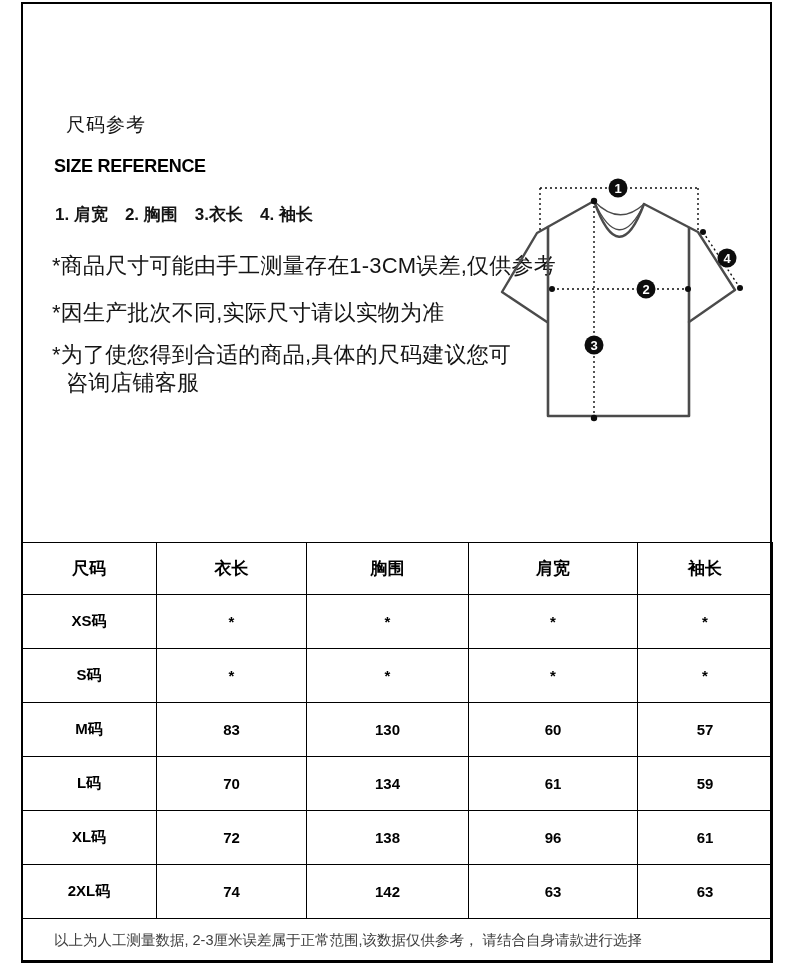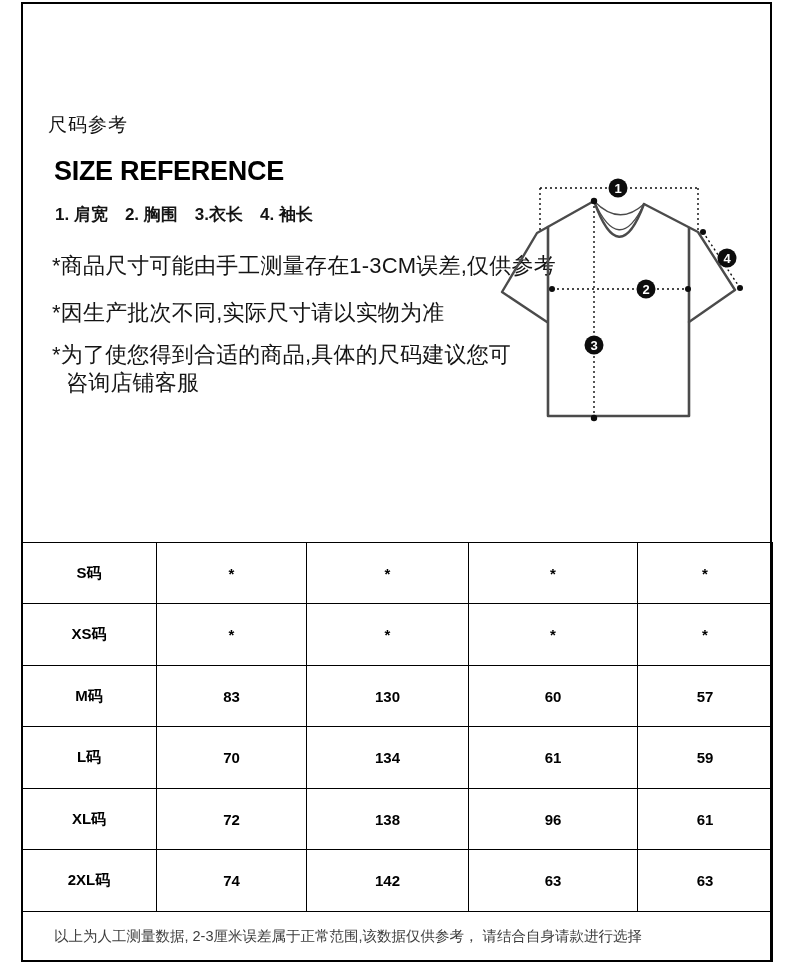--- a/index.html
+++ b/index.html
@@ -15,27 +15,27 @@
     overflow:hidden;
   }
   .page-border {
     position:absolute;
     left:21px; top:2px;
     width:751px; height:960px;
     border:2px solid #000;
     pointer-events:none;
   }
   .title-zh {
-    position:absolute; left:48px; top:112px;
+    position:absolute; left:66px; top:112px;
     font-size:19px; font-weight:400; color:#141414;
     letter-spacing:1px;
   }
   .title-en {
     position:absolute; left:54px; top:156px;
-    font-size:27px; font-weight:800; color:#000;
+    font-size:18px; font-weight:800; color:#000;
     letter-spacing:-0.3px;
   }
   .measure-list {
     position:absolute; left:55px; top:203px;
     font-size:17px; font-weight:600; color:#141414;
   }
   .note {
     position:absolute; left:52px;
     font-size:22px; font-weight:500; color:#141414;
     letter-spacing:0.2px;
@@ -137,29 +137,36 @@
 
   <table class="size-table">
     <colgroup>
       <col style="width:135px">
         <col style="width:150px">
         <col style="width:162px">
         <col style="width:169px">
         <col style="width:135px">
     </colgroup>
     <tbody>
+        <tr class="row-header">
+      <td>尺码</td>
+      <td>衣长</td>
+      <td>胸围</td>
+      <td>肩宽</td>
+      <td>袖长</td>
+    </tr>
+    <tr class="row-data">
+      <td>XS码</td>
+      <td>*</td>
+      <td>*</td>
+      <td>*</td>
+      <td>*</td>
+    </tr>
     <tr class="row-data">
       <td>S码</td>
-      <td>*</td>
-      <td>*</td>
-      <td>*</td>
-      <td>*</td>
-    </tr>
-    <tr class="row-data">
-      <td>XS码</td>
       <td>*</td>
       <td>*</td>
       <td>*</td>
       <td>*</td>
     </tr>
     <tr class="row-data">
       <td>M码</td>
       <td>83</td>
       <td>130</td>
       <td>60</td>

